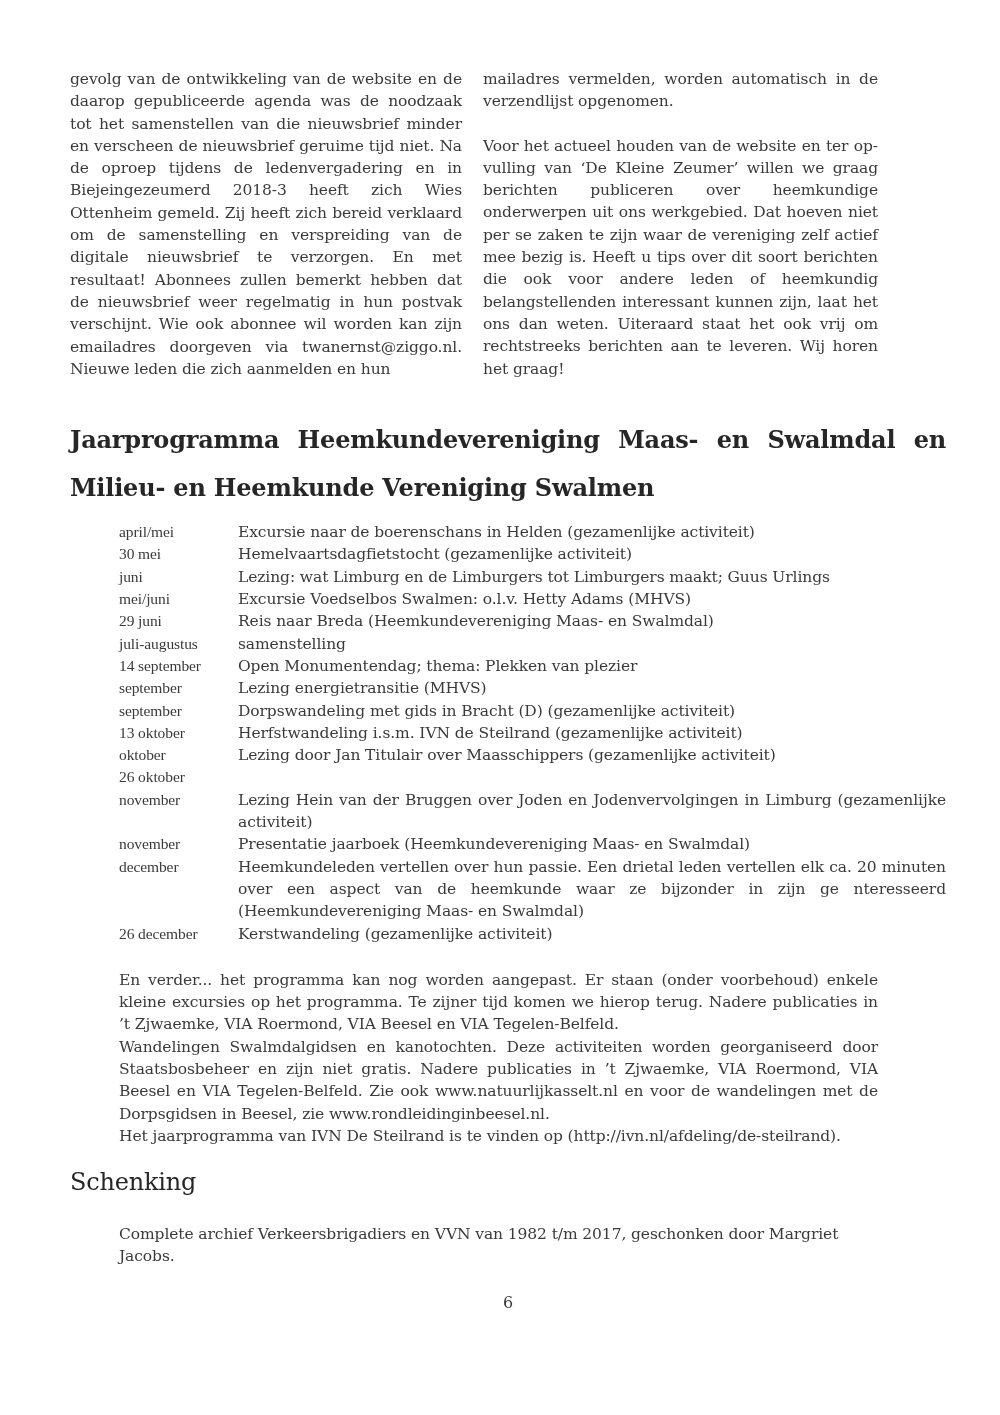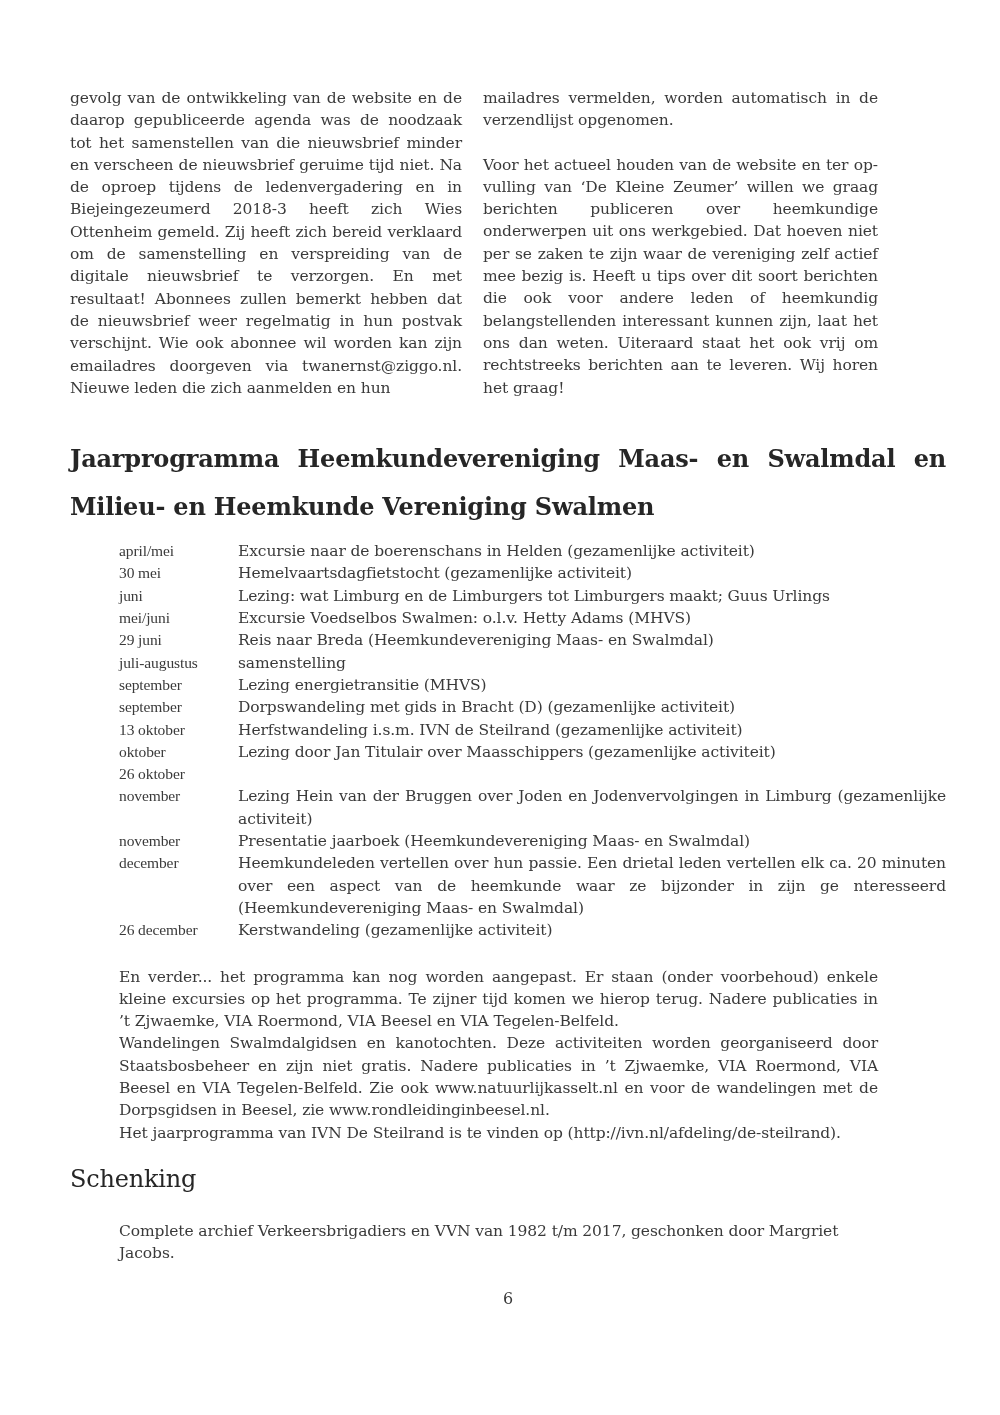--- a/index.html
+++ b/index.html
@@ -5,21 +5,21 @@
   * { margin:0; padding:0; box-sizing:border-box; }
   html,body { background:#ffffff; }
   body {
     width:1000px; height:1415px;
     font-family:"DejaVu Serif", serif;
     color:#3a3a3a;
     font-size:15.5px;
     line-height:22.3px;
     letter-spacing:-0.1px;
   }
-  .page { padding:68px 54px 0 70px;margin-top:19px; }
+  .page { padding:68px 54px 0 70px; }
   .two-col { display:flex; gap:21px; }
   .col-left  { width:392px; text-align:justify; }
   .col-right { width:395px; text-align:justify; }
   .col-right .p2 { margin-top:22px; }
   h1 {
     margin-top:36px;
     font-size:24px; line-height:48px;
     font-weight:bold; color:#262626;
     letter-spacing:-0.2px;
   }
@@ -76,20 +76,24 @@
     </div>
     <div class="row">
       <span class="cell-date">29 juni</span>
       <span class="cell-desc">Reis naar Breda (Heemkundevereniging Maas- en Swalmdal)</span>
     </div>
     <div class="row">
       <span class="cell-date">juli-augustus</span>
       <span class="cell-desc">samenstelling</span>
     </div>
     <div class="row">
+      <span class="cell-date">14 september</span>
+      <span class="cell-desc">Open Monumentendag; thema: Plekken van plezier</span>
+    </div>
+    <div class="row">
       <span class="cell-date">september</span>
       <span class="cell-desc">Lezing energietransitie (MHVS)</span>
     </div>
     <div class="row">
       <span class="cell-date">september</span>
       <span class="cell-desc">Dorpswandeling met gids in Bracht (D) (gezamenlijke activiteit)</span>
     </div>
     <div class="row">
       <span class="cell-date">13 oktober</span>
       <span class="cell-desc">Herfstwandeling i.s.m. IVN de Steilrand (gezamenlijke activiteit)</span>

